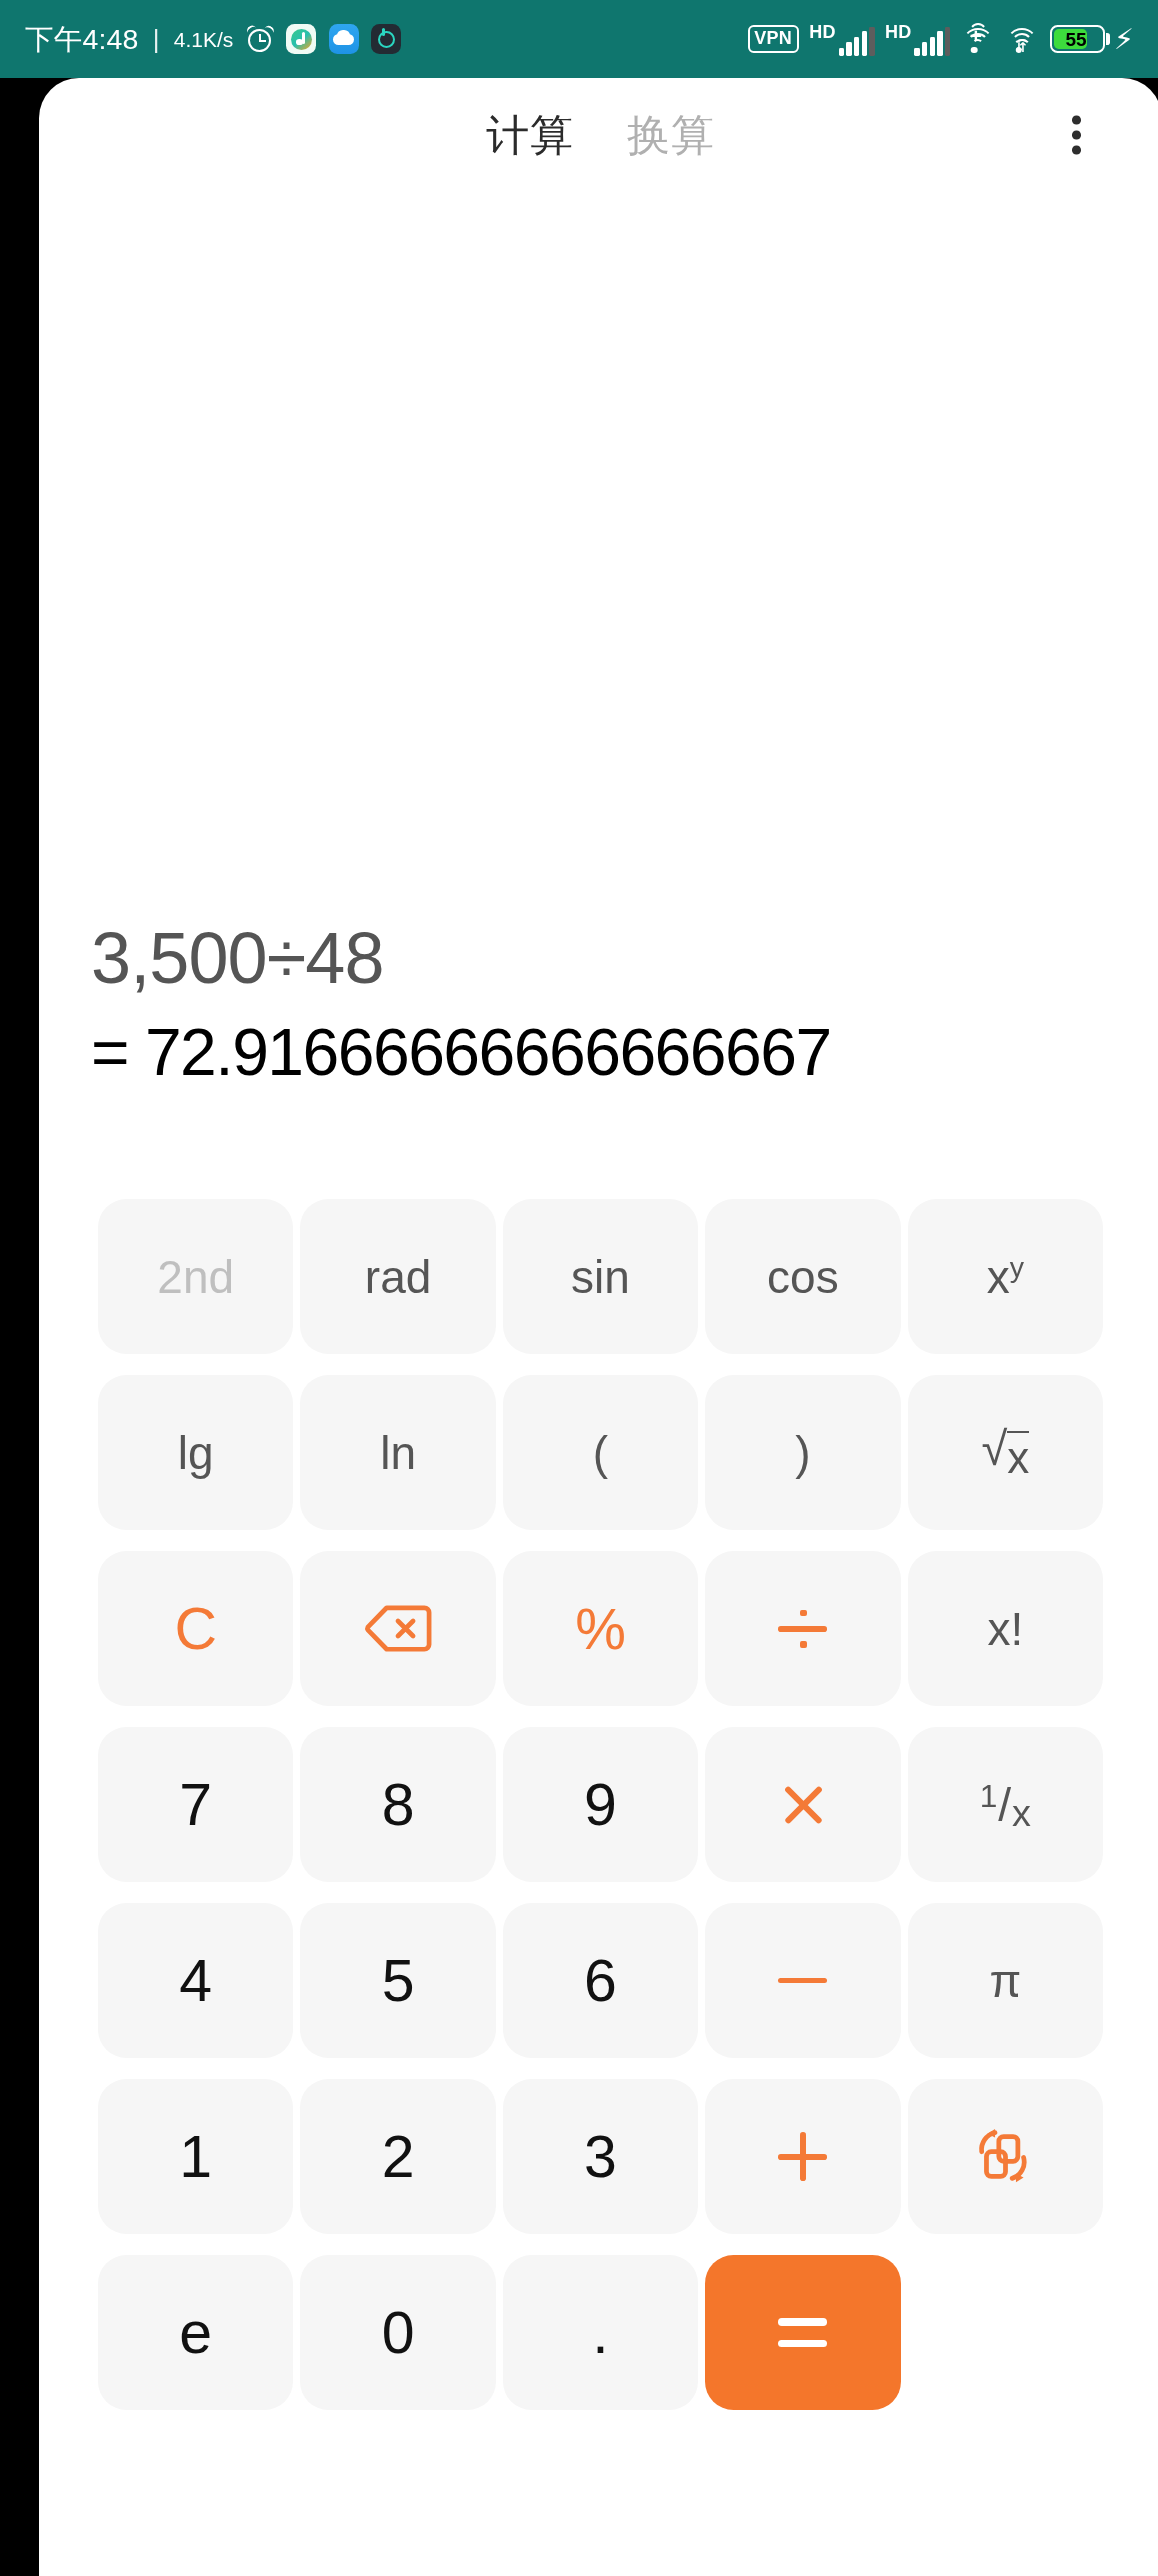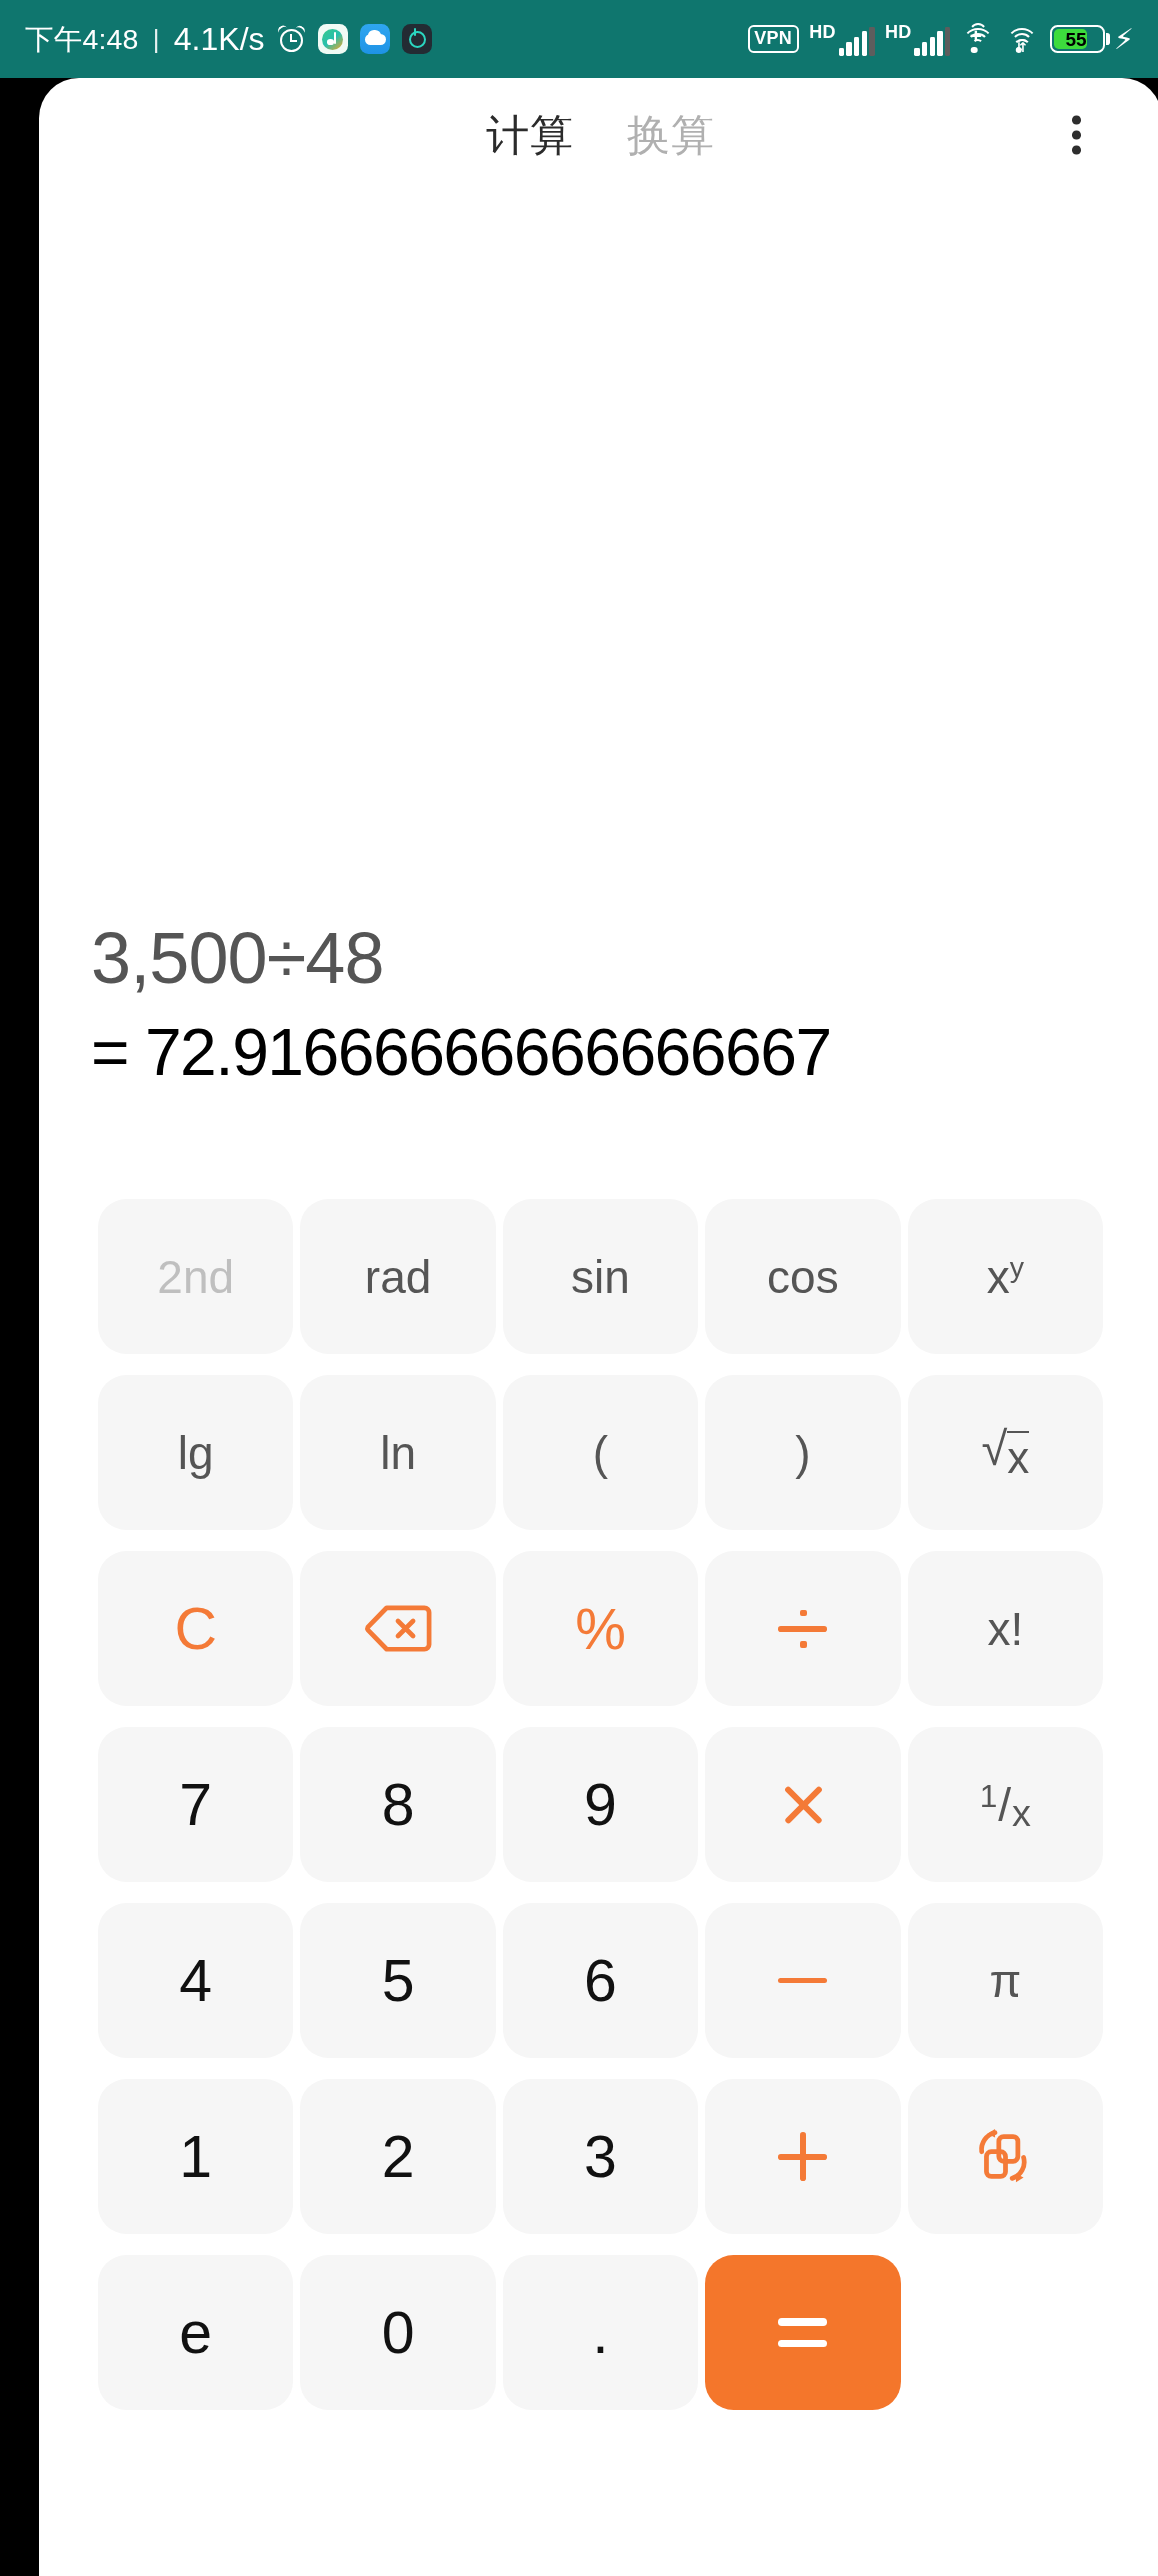--- a/index.html
+++ b/index.html
@@ -20,21 +20,21 @@
     display:flex; align-items:center; justify-content:space-between;
     padding:0 25px;
   }
   .sb-left { display:flex; align-items:center; gap:12.3px; }
   .sb-right { display:flex; align-items:center; gap:10.4px; }
   .sb-clock {
     font-size:28.5px; letter-spacing:0.2px; white-space:nowrap;
     font-family:"Liberation Sans",sans-serif; line-height:1;
   }
   .sb-sep { font-size:26px; opacity:.9; padding:0 1.9px; }
-  .sb-speed { font-size:32px; white-space:nowrap; line-height:1; }
+  .sb-speed { font-size:21px; white-space:nowrap; line-height:1; }
 
   
   .ico-alarm { width:28.5px; height:28.5px; position:relative; }
   .ico-alarm .face {
     position:absolute; left:2.8px; top:4.7px; width:23px; height:23px;
     border:2.4px solid #fff; border-radius:50%;
   }
   .ico-alarm .hand1 { position:absolute; left:13.3px; top:9.5px; width:2.3px; height:7.6px; background:#fff; }
   .ico-alarm .hand2 { position:absolute; left:13.3px; top:15px; width:6.6px; height:2.3px; background:#fff; }
   .ico-alarm .bellL, .ico-alarm .bellR {

